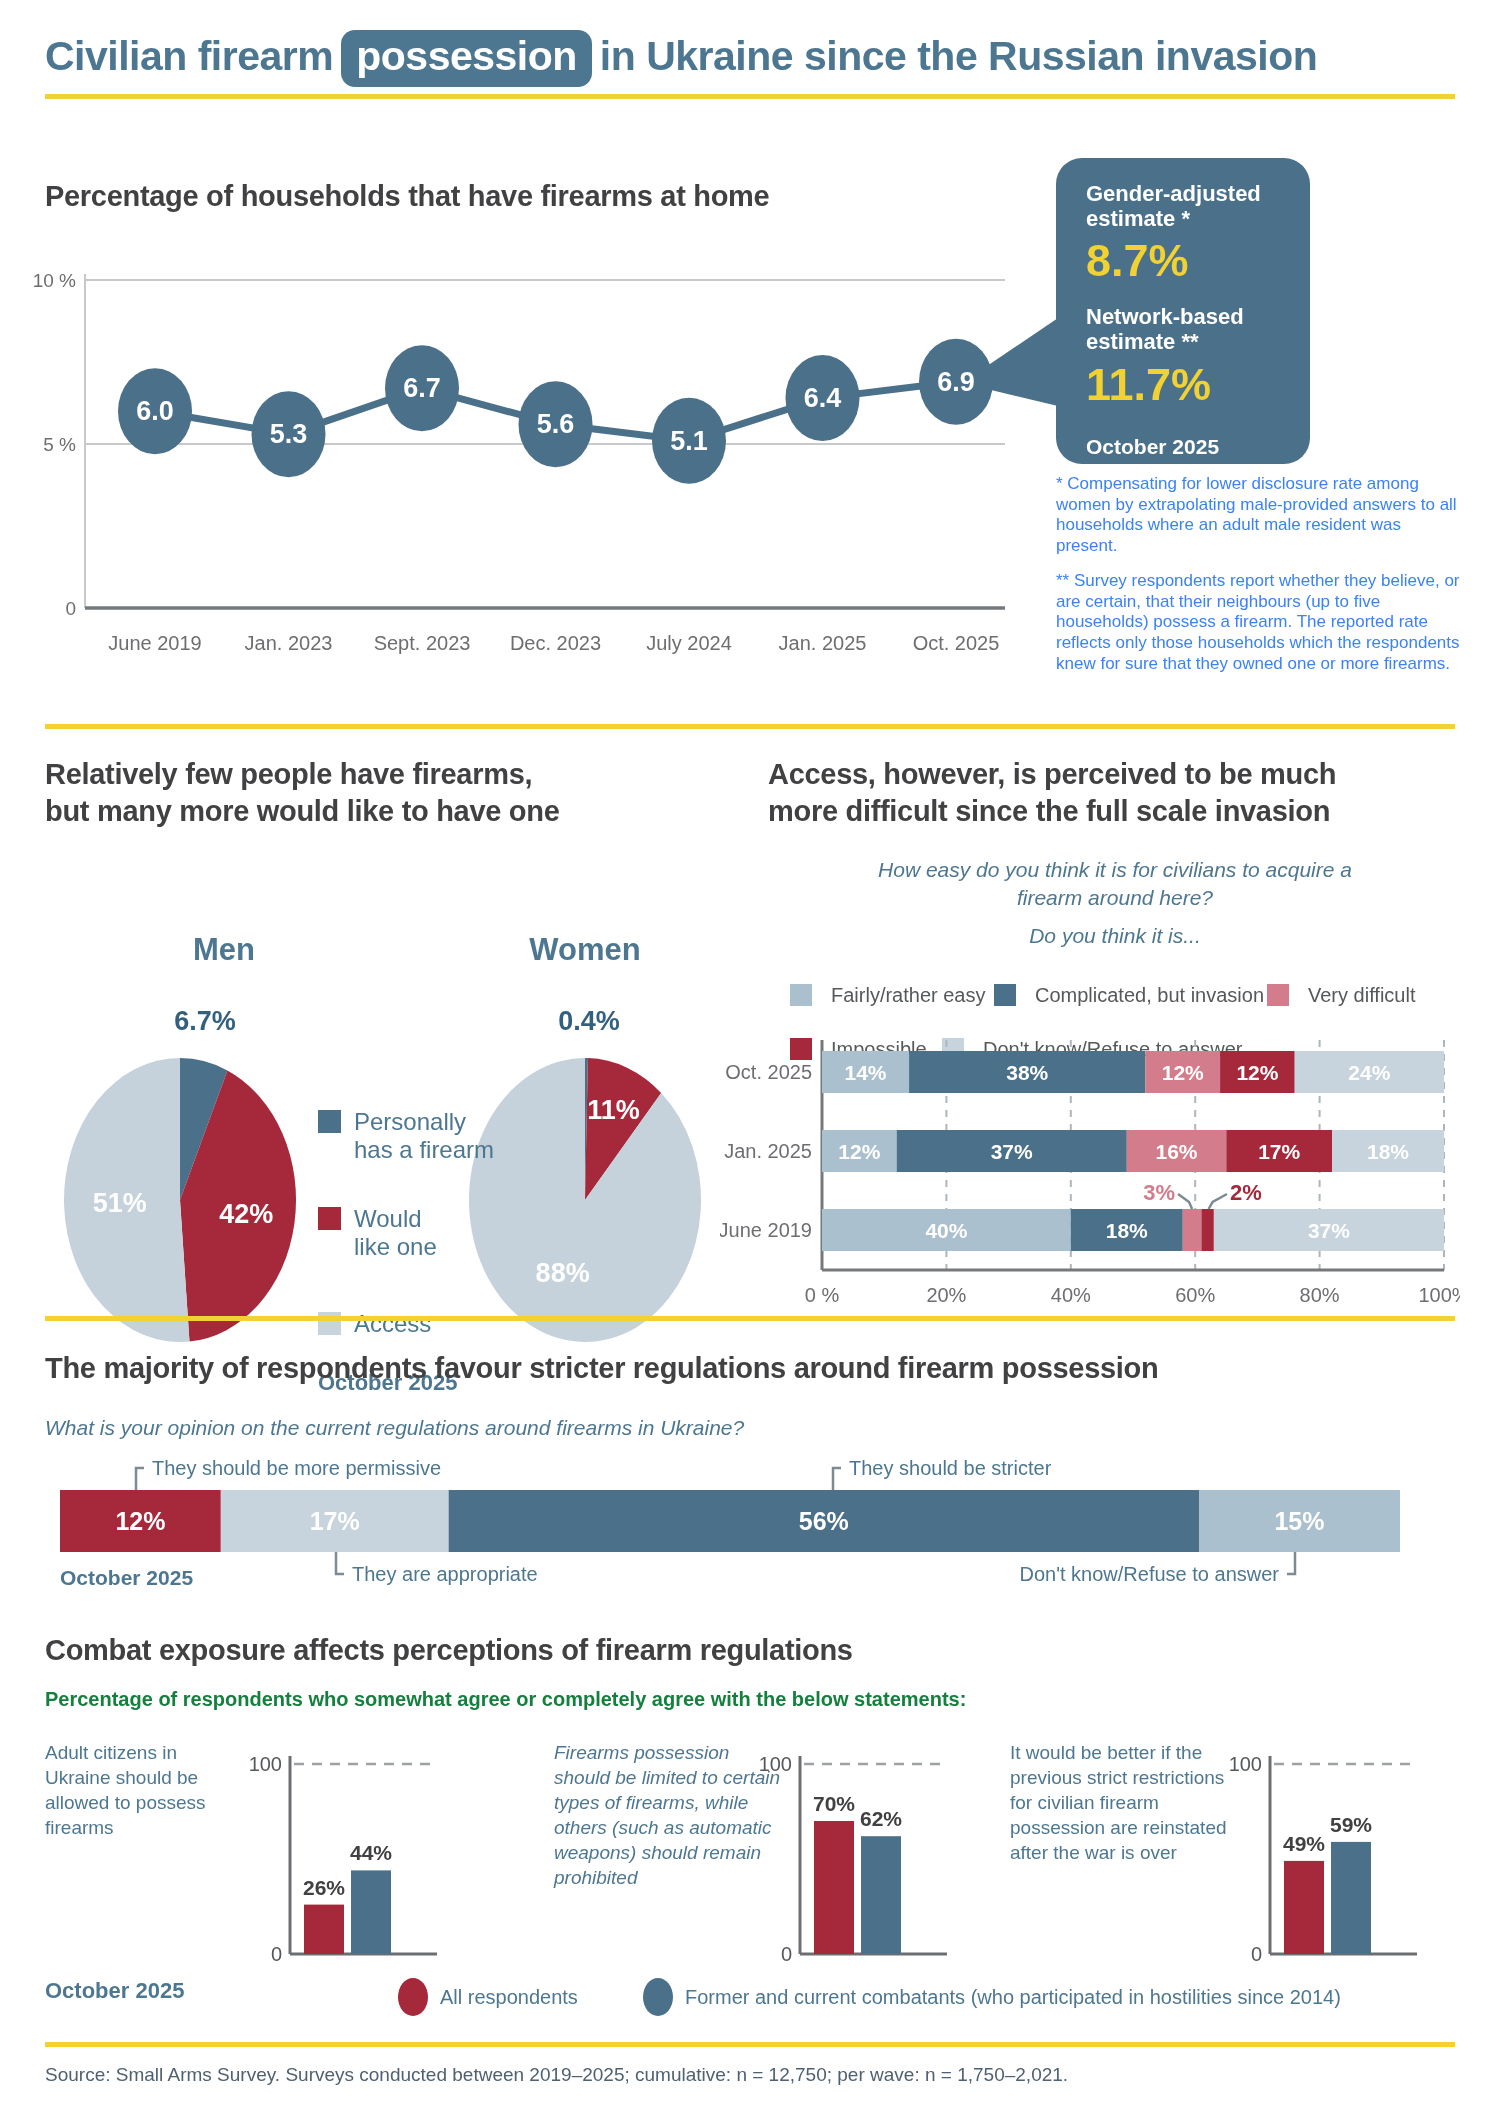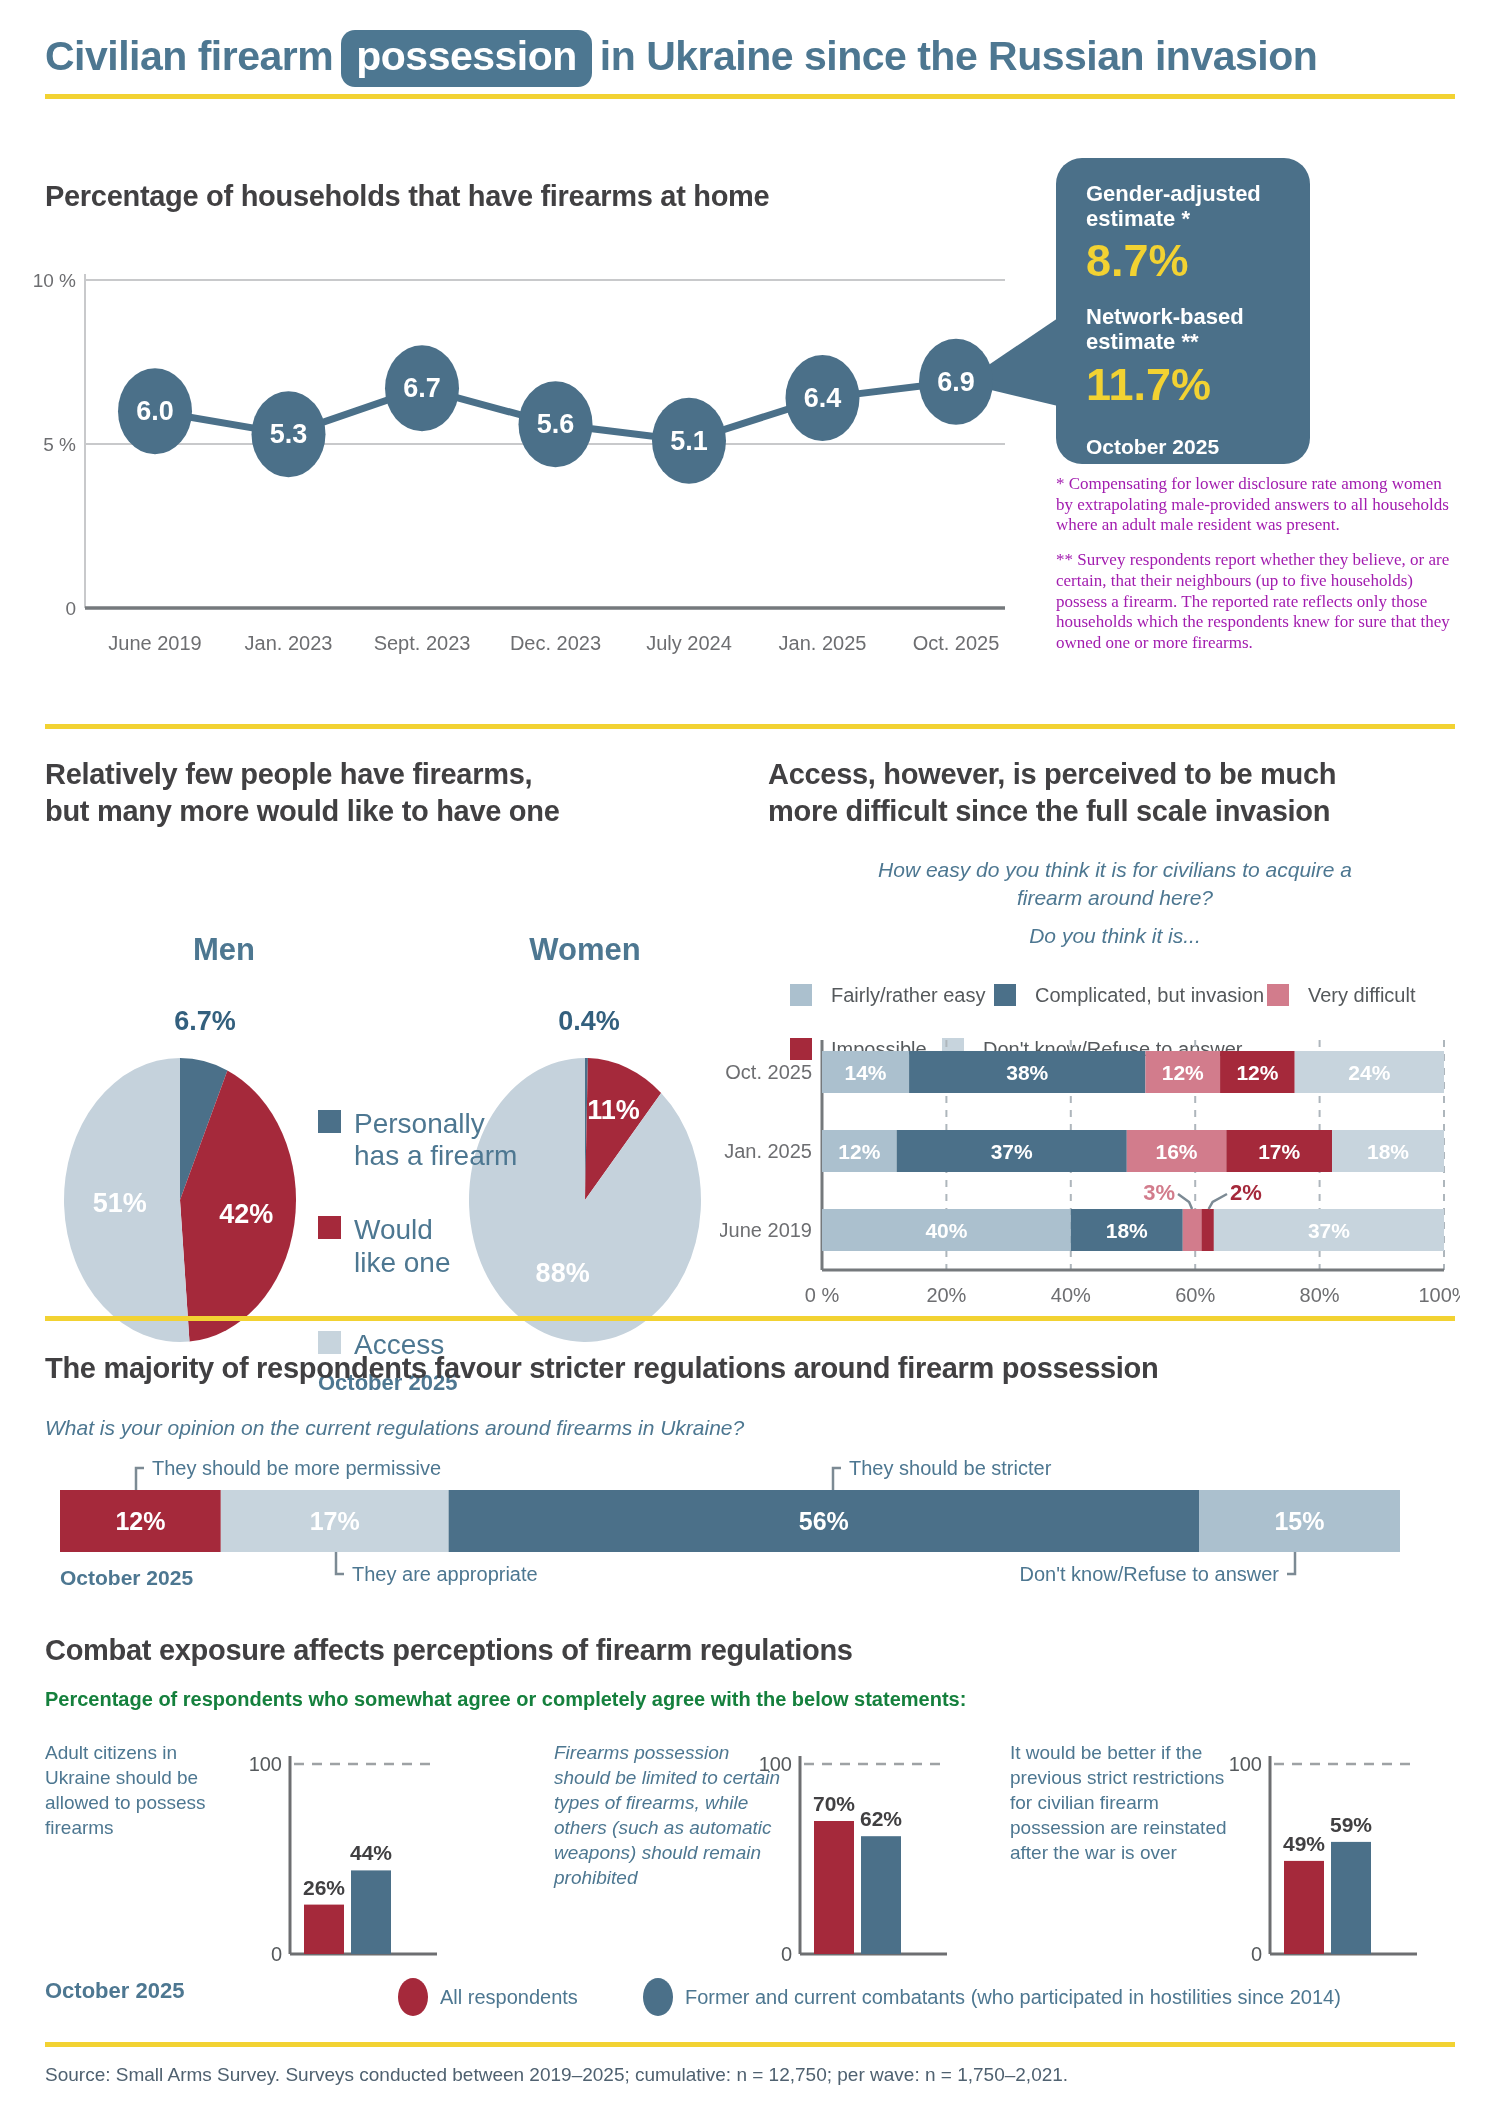--- a/index.html
+++ b/index.html
@@ -9,28 +9,28 @@
   .rule{position:absolute;left:45px;width:1410px;height:5px;background:#F2D232;}
   .h1{font-size:41px;font-weight:bold;color:#4D7791;letter-spacing:-0.5px;white-space:nowrap;}
   .h1 .hl{display:inline-block;background:#4D7791;color:#ffffff;border-radius:14px;
           padding:3px 15px 7px 15px;margin:0 8px;}
   .h2{font-size:29px;font-weight:bold;color:#414042;letter-spacing:-0.3px;line-height:1.27;}
   .panel{position:absolute;left:1056px;top:158px;width:254px;height:306px;background:#4B7089;
          border-radius:26px;box-sizing:border-box;padding:24px 20px 0 30px;}
   .panel .plabel{color:#ffffff;font-size:22px;font-weight:bold;line-height:1.12;}
   .panel .pvalue{color:#F2D232;font-size:45px;font-weight:bold;margin-top:4px;}
   .panel .pdate{color:#ffffff;font-size:21px;font-weight:bold;margin-top:24px;}
-  .footnotes{position:absolute;left:1056px;top:474px;width:404px;color:#a21caf;
-             font-size:17px;line-height:1.22;font-family:Liberation Serif, serif;}
+  .footnotes{position:absolute;left:1056px;top:474px;width:404px;color:#3b82f6;
+             font-size:17px;line-height:1.22;}
   .footnotes p{margin:0 0 14px 0;}
   .pie-title{font-size:31px;font-weight:bold;color:#4D7791;text-align:center;}
   .pie-out-label{font-size:27px;font-weight:bold;color:#33607e;text-align:center;}
   .pl-item{display:flex;gap:13px;}
   .pl-sq{width:23px;height:23px;flex:0 0 23px;margin-top:2px;}
-  .pl-txt{font-size:28px;color:#4D7791;line-height:1.15;}
+  .pl-txt{font-size:24px;color:#4D7791;line-height:1.15;}
   .date-label{font-size:22px;font-weight:bold;color:#4D7791;}
   .q-italic{font-style:italic;font-size:21px;color:#4D7791;line-height:1.35;}
   .lg-item{position:absolute;display:flex;gap:19px;}
   .lg-sq{width:22px;height:22px;flex:0 0 22px;}
   .lg-txt{font-size:20px;color:#55595C;white-space:nowrap;}
   .stmt{font-size:19px;color:#4D7791;line-height:1.32;}
   .sub-blue{font-size:20px;font-weight:bold;color:#15803d;}
   .oval{position:absolute;width:30px;height:38px;border-radius:50%;}
   .leg-b{position:absolute;font-size:20px;color:#4D7791;white-space:nowrap;}
   .source{position:absolute;left:45px;top:2064px;font-size:19px;color:#4F6170;}

